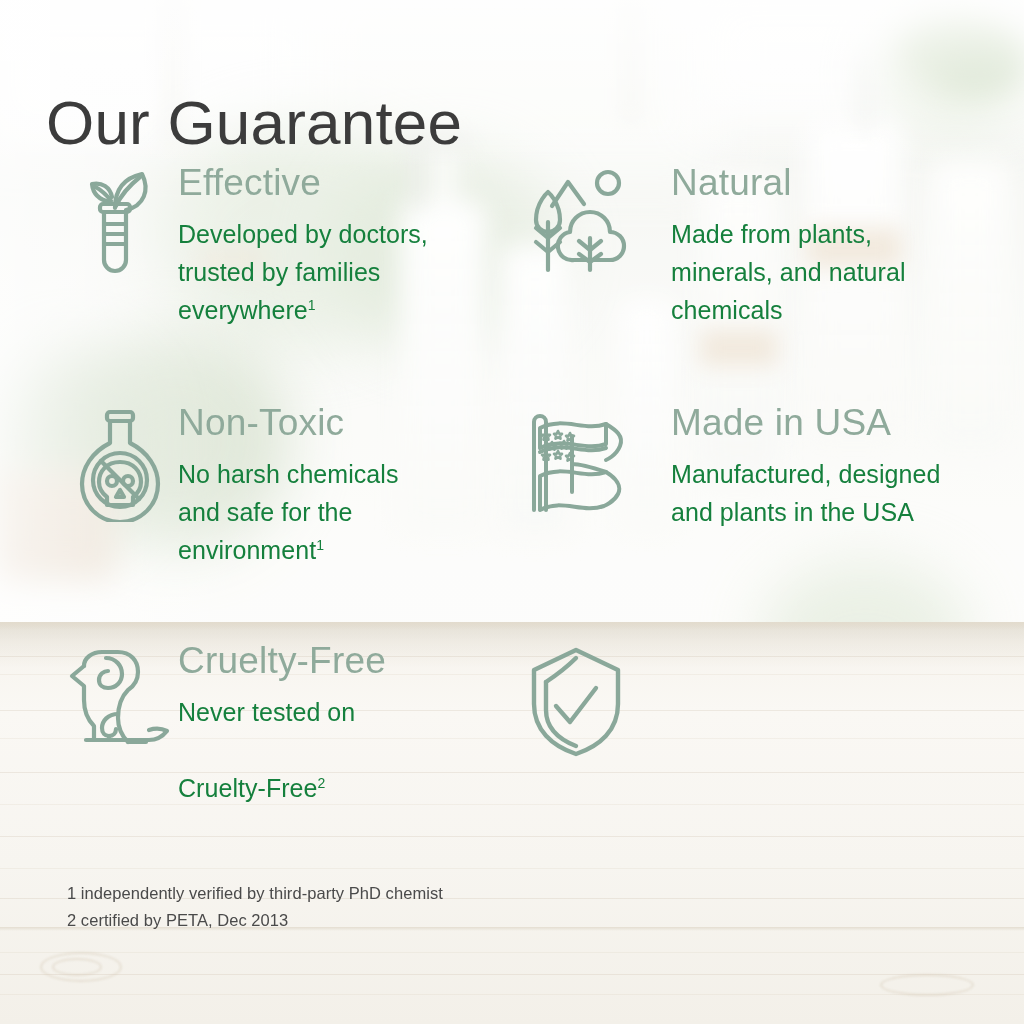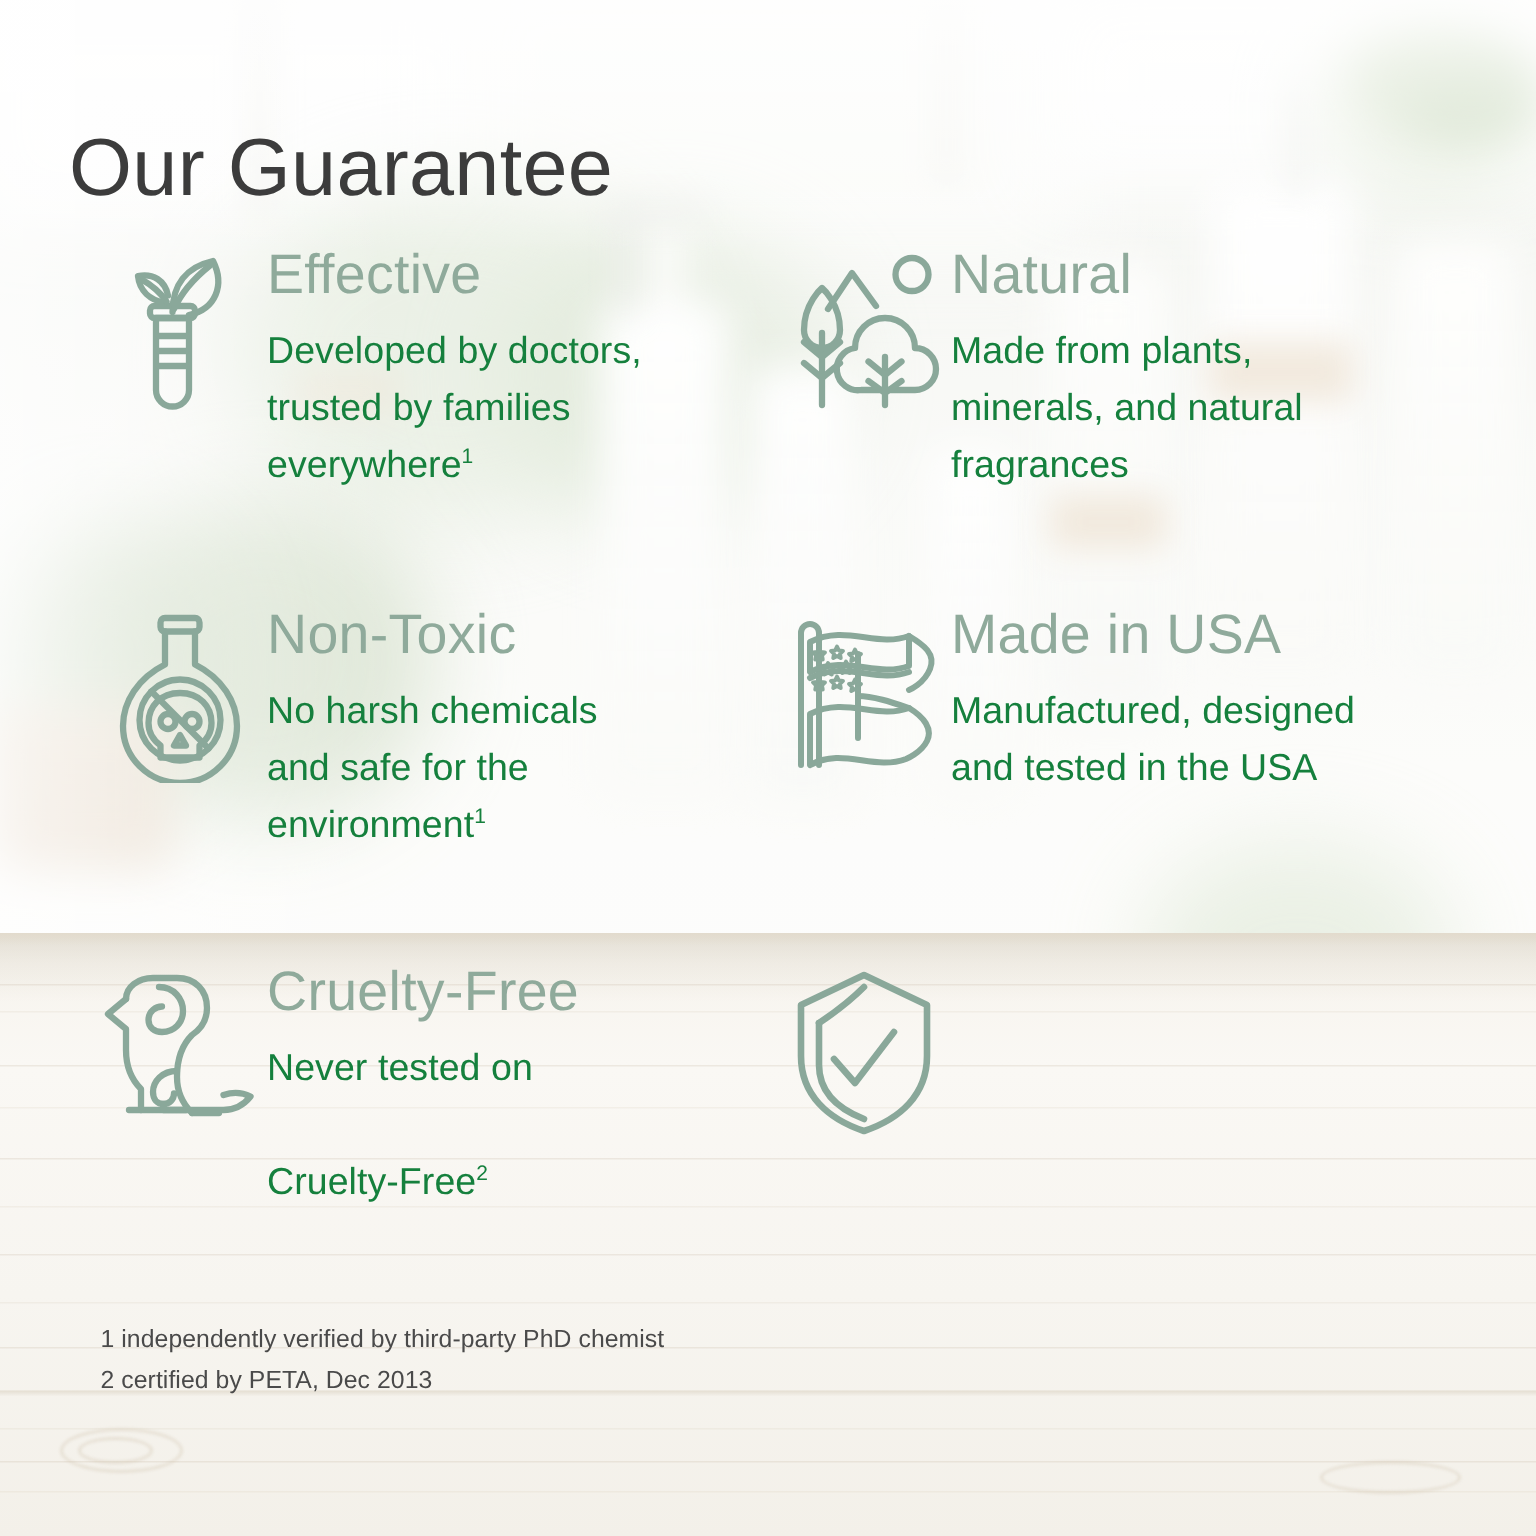--- a/index.html
+++ b/index.html
@@ -93,32 +93,32 @@
   
   .haze{position:absolute;inset:0;background:rgba(255,255,255,.40);}
   .haze-top{position:absolute;left:0;top:0;width:100%;height:170px;
     background:linear-gradient(180deg,rgba(255,255,255,.78),rgba(255,255,255,0));}
   .haze-left{position:absolute;left:0;top:0;width:260px;height:640px;
     background:linear-gradient(90deg,rgba(255,255,255,.62),rgba(255,255,255,0));}
 
   
   .content{position:absolute;inset:0;}
   .title{position:absolute;left:46px;top:47px;
-    font-size:54px;font-weight:300;letter-spacing:.2px;color:#3c3c3c;
+    font-size:62px;font-weight:300;letter-spacing:.2px;color:#3c3c3c;
     line-height:1.1;white-space:nowrap;}
 
   .grid{position:absolute;left:0;top:162px;width:952px;}
   .row{position:relative;width:100%;}
   .row-1{height:240px;}
   .row-2{height:238px;padding-left:12px;}
   .row-3{height:200px;}
 
   .feature{position:absolute;display:flex;align-items:flex-start;}
   .col-left{left:62px;width:440px;}
-  .col-right{left:518px;width:470px;}
+  .col-right{left:518px;width:470px;gap:37px;}
 
   .ficon{flex:0 0 auto;width:116px;height:116px;margin-top:4px;
     display:flex;align-items:flex-start;justify-content:center;}
   .ficon svg{display:block;}
   .ftext{flex:1 1 auto;padding-top:2px;}
   .fhead{font-size:37px;font-weight:300;color:#8faa9b;line-height:1.05;
     letter-spacing:.2px;margin:0 0 12px 0;white-space:nowrap;}
   .fbody{font-size:25px;font-weight:400;color:#15803d;line-height:1.52;margin:0;
     letter-spacing:.05px;}
   .fbody sup{font-size:14px;vertical-align:super;line-height:0;}
@@ -232,21 +232,21 @@
               <path d="M46 66 A20 20 0 0 1 86 66 A14 14 0 0 1 86 94 H50 A14 14 0 0 1 46 66 Z"></path>
               <path d="M66 104 V72"></path>
               <path d="M66 84 L55 75 M66 84 L77 75 M66 96 L55 88 M66 96 L77 88"></path>
             </svg>
           </div>
           <div class="ftext">
             <h2 class="fhead">Natural</h2>
             <p class="fbody">
               <span>Made from plants,</span><br>
               <span>minerals, and natural</span><br>
-              <span>fragrances</span>
+              <span>chemicals</span>
             </p>
           </div>
         </div>
       </div>
 
       <div class="row row-2">
 
         <div class="feature col-left">
           <div class="ficon">
             <svg width="104" height="116" viewBox="0 0 104 116" fill="none" stroke="#8aa89a" stroke-width="4.2" stroke-linecap="round" stroke-linejoin="round">
@@ -289,21 +289,21 @@
                 <path d="M26 46 l1.2 2.6 2.8 .3 -2 2 .5 2.8 -2.5 -1.4 -2.5 1.4 .5 -2.8 -2 -2 2.8 -.3 Z"></path>
                 <path d="M38 45 l1.2 2.6 2.8 .3 -2 2 .5 2.8 -2.5 -1.4 -2.5 1.4 .5 -2.8 -2 -2 2.8 -.3 Z"></path>
                 <path d="M50 47 l1.2 2.6 2.8 .3 -2 2 .5 2.8 -2.5 -1.4 -2.5 1.4 .5 -2.8 -2 -2 2.8 -.3 Z"></path>
               </g>
             </svg>
           </div>
           <div class="ftext">
             <h2 class="fhead">Made in USA</h2>
             <p class="fbody">
               <span>Manufactured, designed</span><br>
-              <span>and tested in the USA</span>
+              <span>and plants in the USA</span>
             </p>
           </div>
         </div>
       </div>
 
       <div class="row row-3">
 
         <div class="feature col-left">
           <div class="ficon">
             <svg width="112" height="112" viewBox="0 0 112 112" fill="none" stroke="#8aa89a" stroke-width="4.2" stroke-linecap="round" stroke-linejoin="round">

